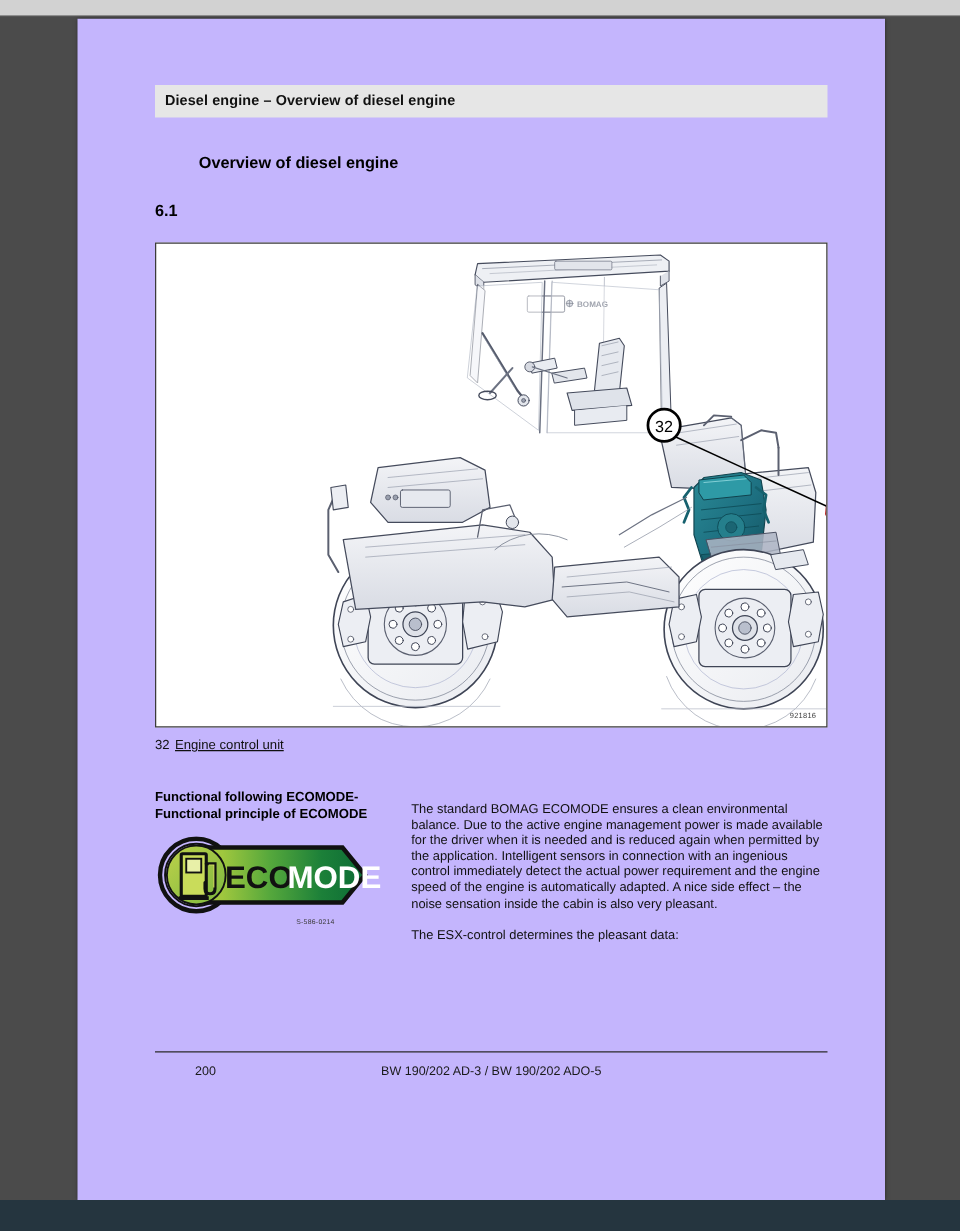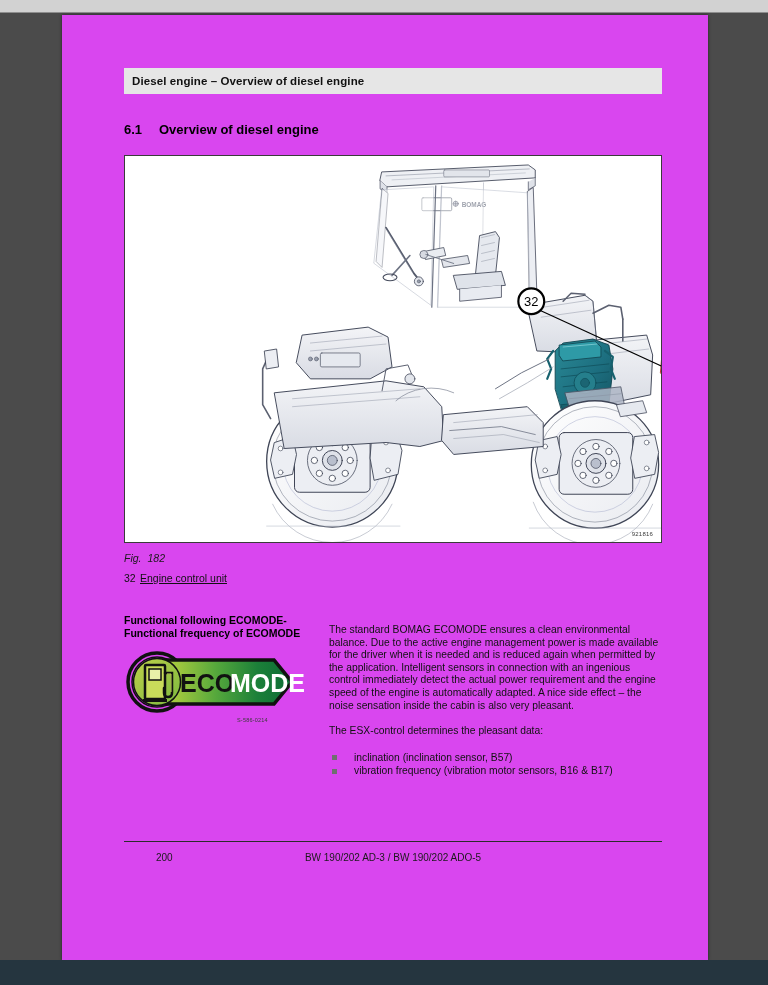--- a/index.html
+++ b/index.html
@@ -35,21 +35,21 @@
     left: 0; top: 960px;
     width: 768px; height: 25px;
     background: #25353f;
   }
 
   
   #page {
     position: absolute;
     left: 62px; top: 15px;
     width: 646px; height: 945px;
-    background: #d946ef;
+    background: #c4b5fd;
     box-shadow: 0 0 3px rgba(0,0,0,.5);
     box-sizing: border-box;
     overflow: hidden;
   }
 
   .page-inner {
     position: absolute;
     left: 62px;   
     top: 53px;
     width: 538px;
@@ -68,21 +68,21 @@
   }
 
   
   #section-heading {
     margin-top: 28px;
     font-size: 13px;
     font-weight: bold;
     color: #000;
     display: flex;
   }
-  #section-number { width: 35px; flex: none; }
+  #section-number { width: 35px; flex: none; margin-top: 39px; }
 
   
   #figure-frame {
     margin-top: 18px;
     width: 538px;
     height: 388px;
     border: 1px solid #3b3b3b;
     box-sizing: border-box;
     position: relative;
     background: #fff;
@@ -413,33 +413,30 @@
 
         <g>
           <line x1="410" y1="152" x2="545" y2="214" stroke="#000" stroke-width="1.2"></line>
           <circle cx="408" cy="146" r="13" fill="#ffffff" stroke="#000" stroke-width="2.2"></circle>
           <text x="408" y="151" text-anchor="middle" font-family="Liberation Sans, sans-serif" font-size="13" fill="#000" stroke="none" id="svg-callout-num">32</text>
         </g>
       </svg>
       <div id="figure-id">921816</div>
     </div>
 
-    <div id="fig-caption">
-      <span>Fig.</span><span class="gap"></span><span>182</span>
-    </div>
 
     <div id="fig-legend">
       <span class="num">32</span><span>Engine control unit</span>
     </div>
 
     <div id="ecomode-block">
 
       <div id="margin-heading">
         <div>Functional following ECOMODE-</div>
-        <div>Functional frequency of ECOMODE</div>
+        <div>Functional principle of ECOMODE</div>
       </div>
 
       <div id="ecomode-logo-wrap">
         <svg id="ecomode-logo" viewBox="0 0 370 130">
           <defs>
             <linearGradient id="ecoGrad" x1="0" y1="0" x2="1" y2="0">
               <stop offset="0%" stop-color="#b2cc3e"></stop>
               <stop offset="18%" stop-color="#9fc73e"></stop>
               <stop offset="45%" stop-color="#56a83c"></stop>
               <stop offset="75%" stop-color="#1c8039"></stop>
@@ -468,30 +465,20 @@
 
           <text x="112" y="82" font-family="Liberation Sans, sans-serif" font-size="50" font-weight="bold" fill="#111111" stroke="none" id="svg-eco">ECO</text>
           <text x="212" y="82" font-family="Liberation Sans, sans-serif" font-size="50" font-weight="bold" fill="#ffffff" stroke="none" id="svg-mode">MODE</text>
         </svg>
         <div id="ecomode-code">S-586-0214</div>
       </div>
 
       <div id="body-column">
         <p>The standard BOMAG ECOMODE ensures a clean environmental balance. Due to the active engine management power is made available for the driver when it is needed and is reduced again when permitted by the application. Intelligent sensors in connection with an ingenious control immediately detect the actual power requirement and the engine speed of the engine is automatically adapted. A nice side effect – the noise sensation inside the cabin is also very pleasant.</p>
         <p>The ESX-control determines the pleasant data:</p>
-        <ul id="bullet-list">
-          <li>
-            <span class="sq"></span>
-            <span>inclination (inclination sensor, B57)</span>
-          </li>
-          <li>
-            <span class="sq"></span>
-            <span>vibration frequency (vibration motor sensors, B16 &amp; B17)</span>
-          </li>
-        </ul>
       </div>
     </div>
   </div>
 
   <div id="page-footer">
     <div id="footer-rule"></div>
     <div id="footer-row">
       <span id="footer-page-number">200</span>
       <span id="footer-center">BW 190/202 AD-3 / BW 190/202 ADO-5</span>
     </div>

